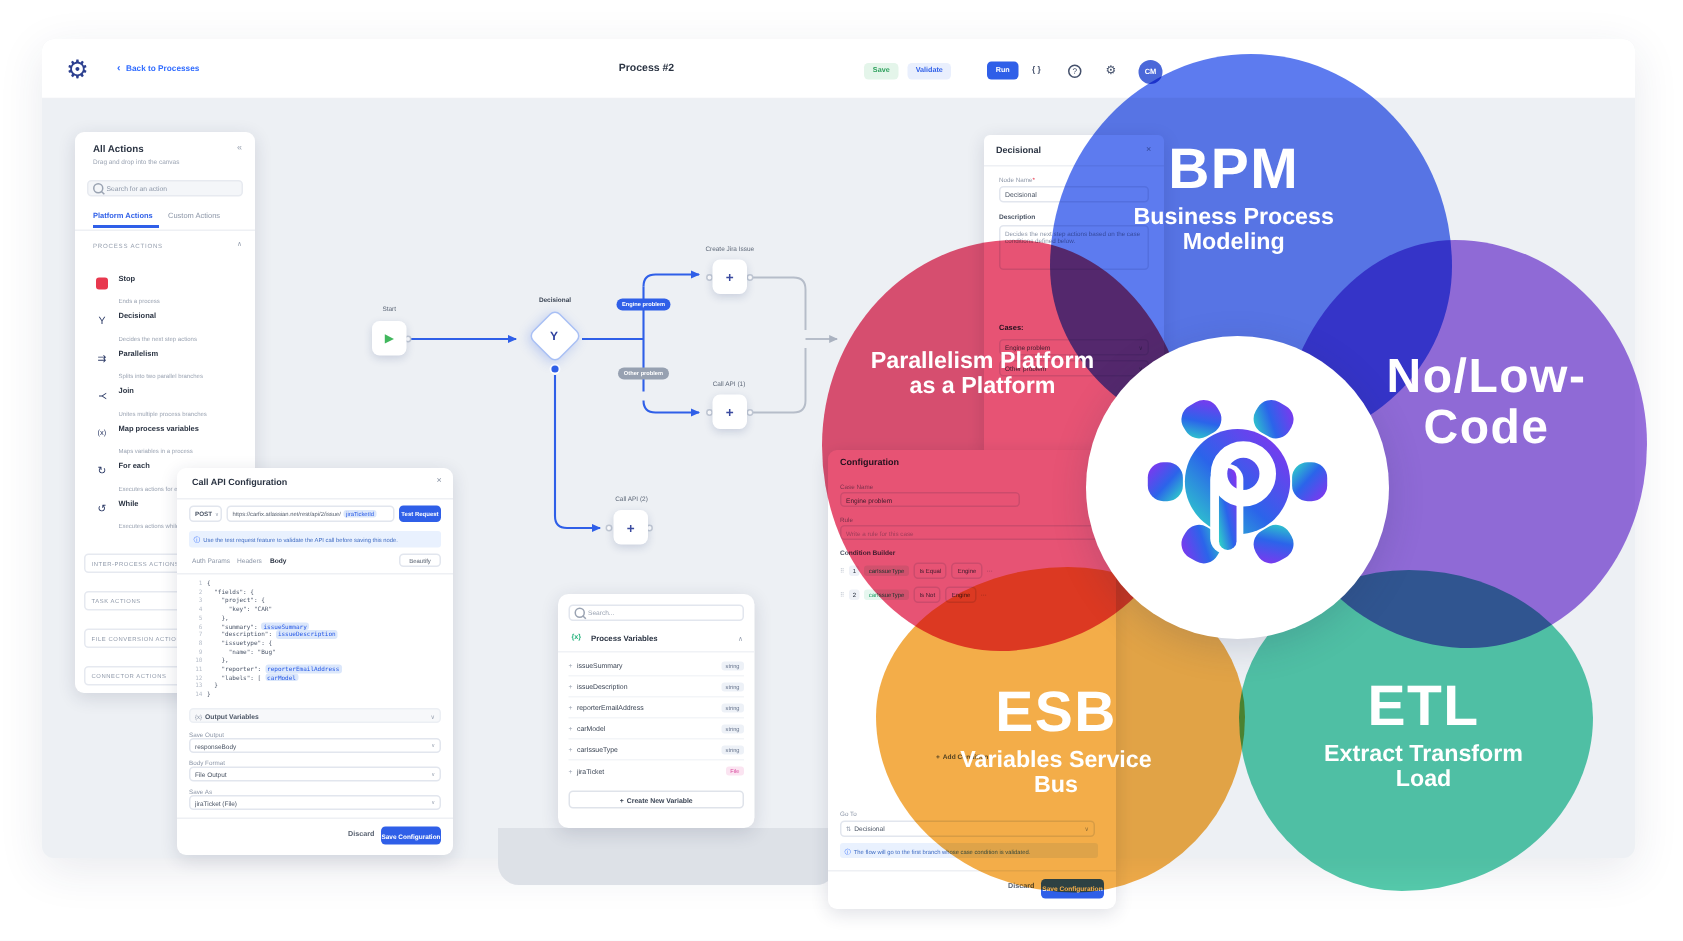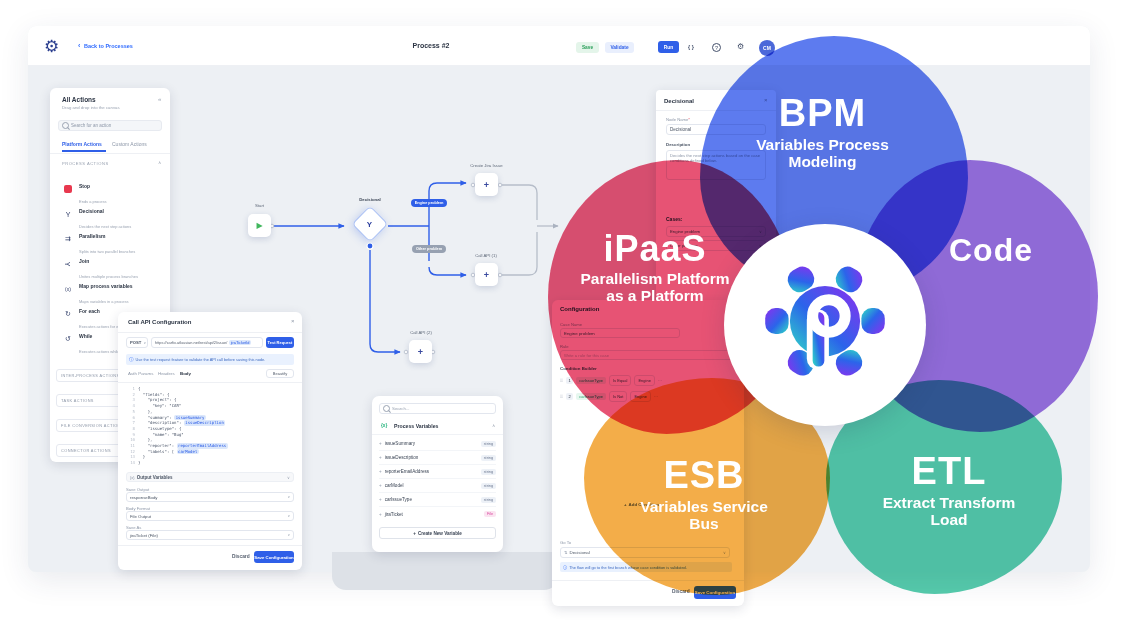--- a/index.html
+++ b/index.html
@@ -380,32 +380,32 @@
     <circle cx="50" cy="9" r="7.5" transform="rotate(300,50,47)"></circle>
   </g>
   <rect x="36" y="38" width="17" height="46" rx="8" fill="#ffffff"></rect>
   <rect x="40.5" y="40" width="9" height="42" rx="4.5" fill="url(#g1)"></rect>
   <circle cx="53" cy="43" r="12.5" fill="none" stroke="#ffffff" stroke-width="8.5"></circle>
 </svg>
 
 <div class="vlabel" style="left:705px;top:94px;width:235px">
   <div class="abbr">BPM</div>
   <div class="sub">
-      <span style="display:block">Variables Process</span>
+      <span style="display:block">Business Process</span>
       <span style="display:block">Modeling</span>
     </div>
 </div>
 <div class="vlabel" style="left:550px;top:230px;width:210px">
-  <div class="abbr" style="font-size:36px">iPaaS</div>
   <div class="sub">
       <span style="display:block">Parallelism Platform</span>
       <span style="display:block">as a Platform</span>
     </div>
 </div>
 <div class="vlabel" style="left:884px;top:234px;width:214px">
+  <div class="abbr" style="font-size:32px">No/Low-</div>
   <div class="abbr" style="font-size:32px">Code</div>
 </div>
 <div class="vlabel" style="left:600px;top:456px;width:208px">
   <div class="abbr">ESB</div>
   <div class="sub">
       <span style="display:block">Variables Service</span>
       <span style="display:block">Bus</span>
     </div>
 </div>
 <div class="vlabel" style="left:842px;top:452px;width:214px">

